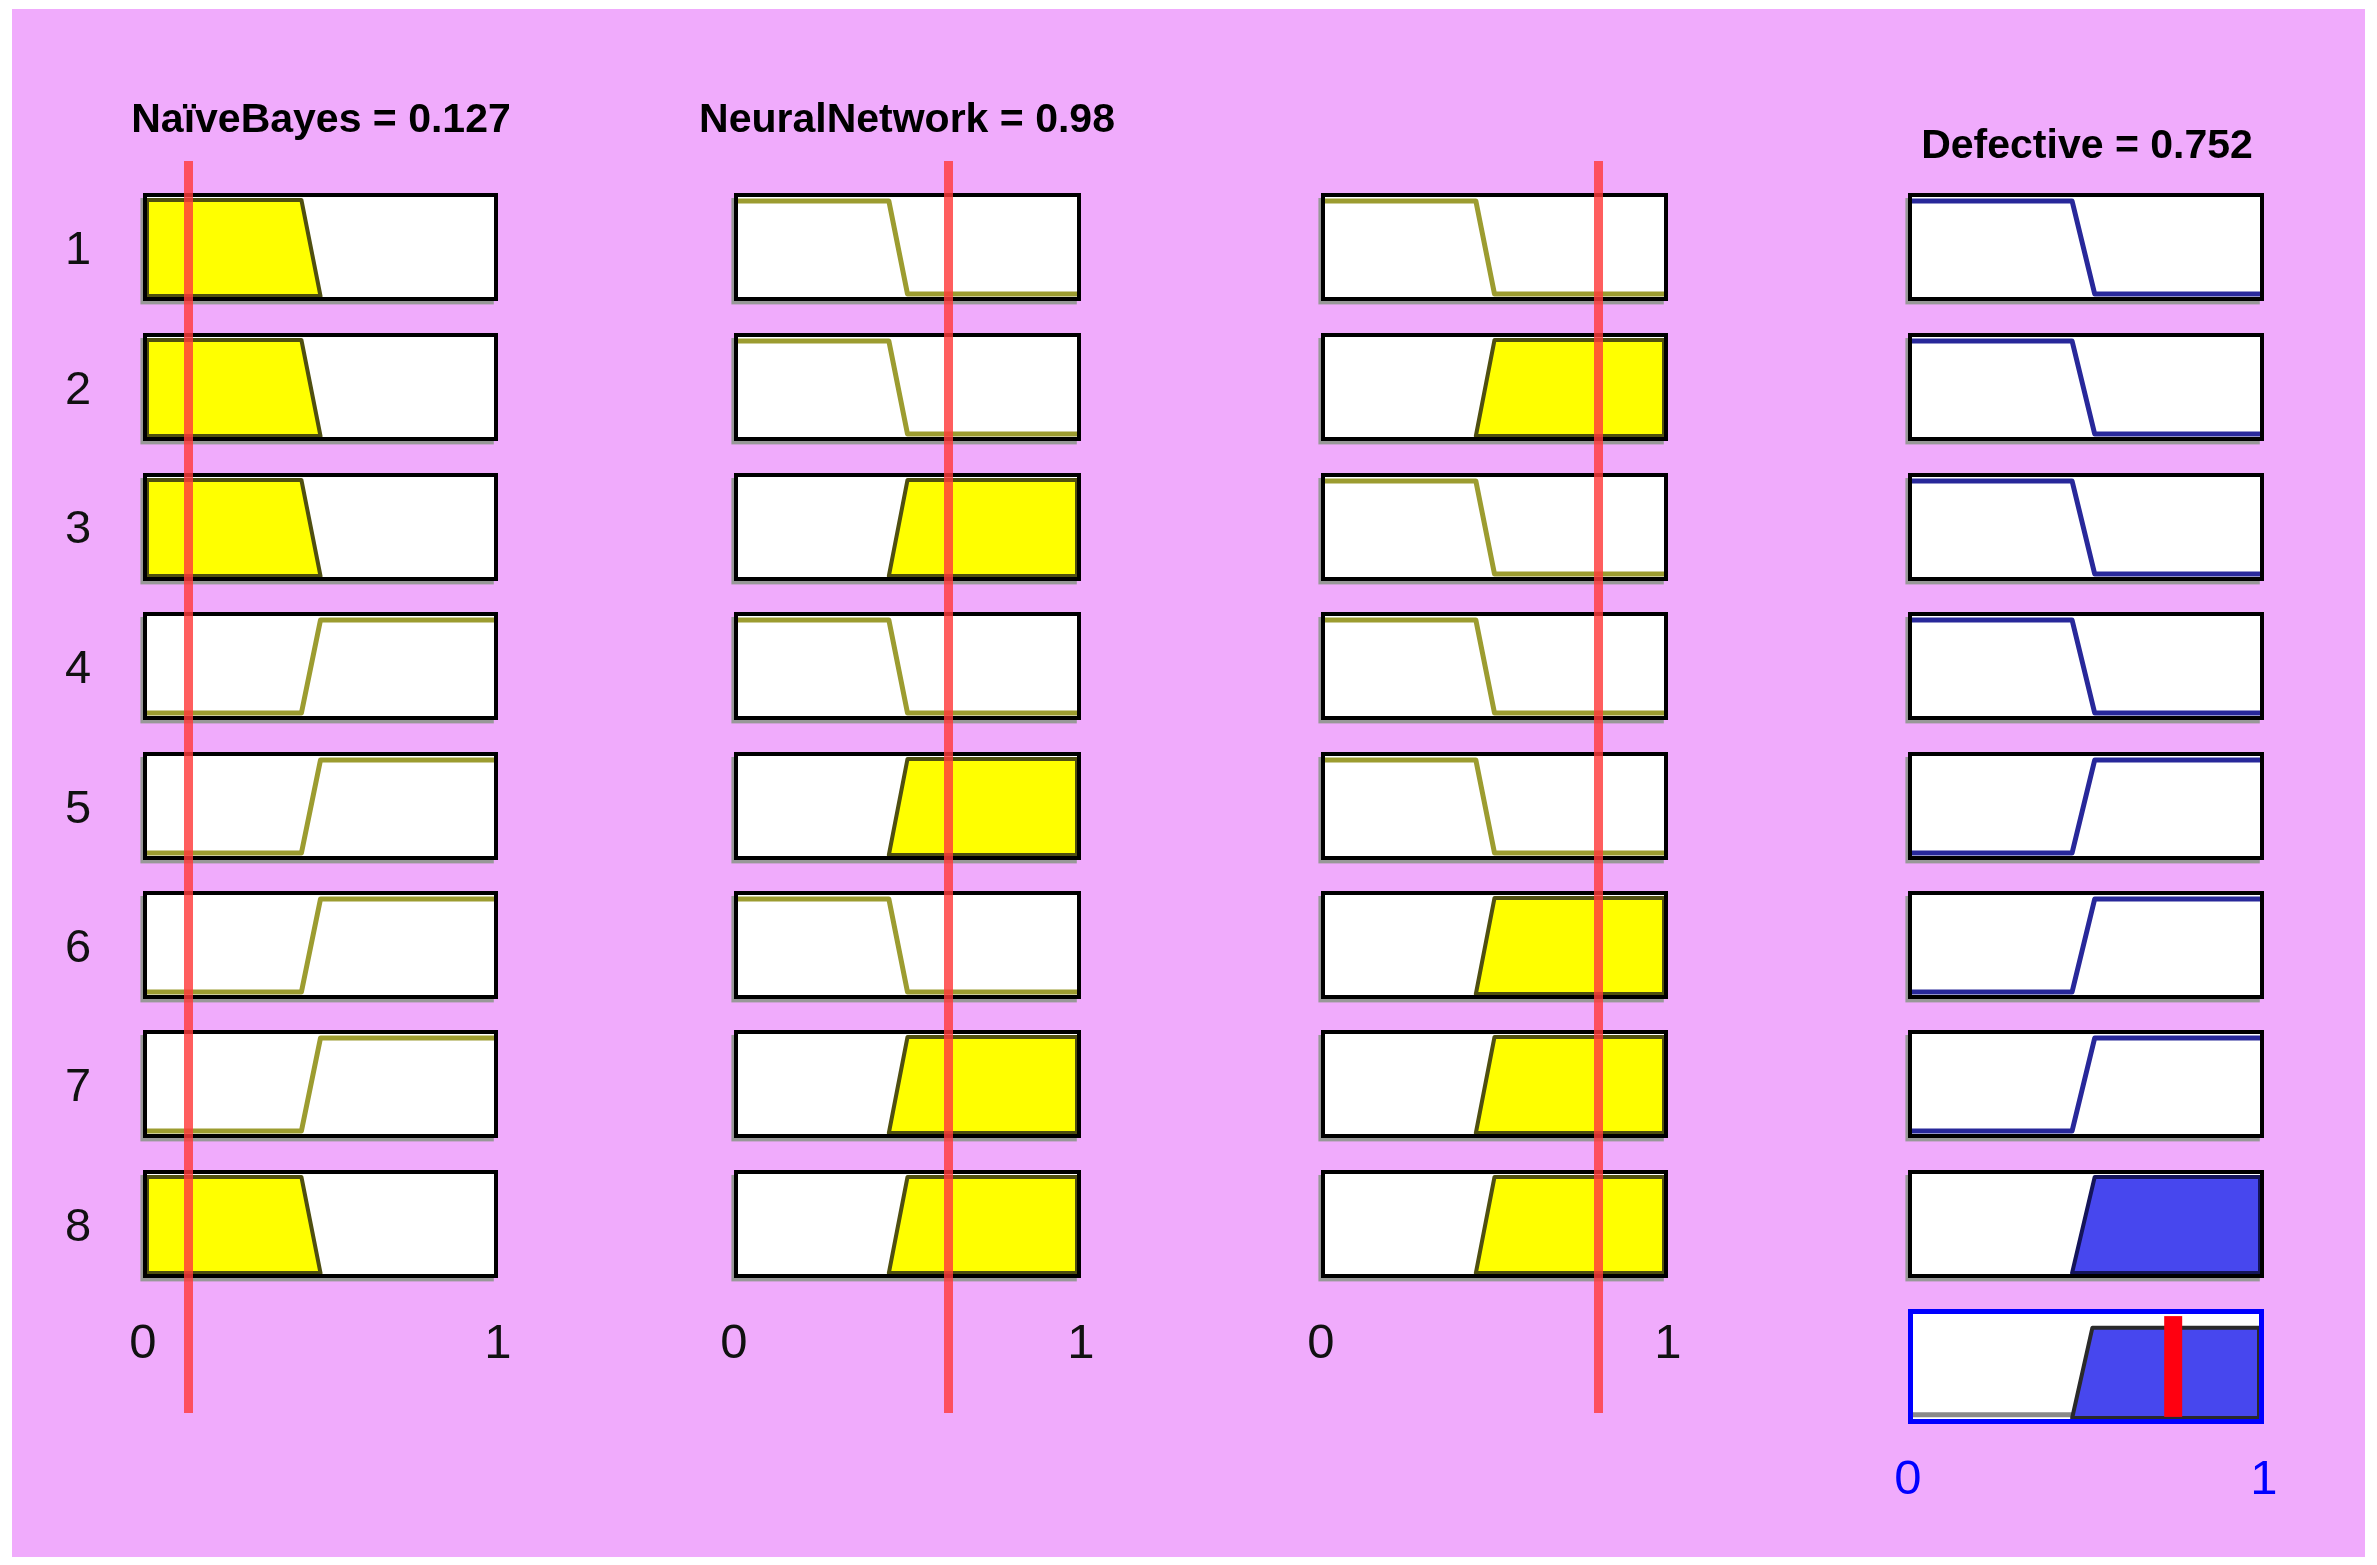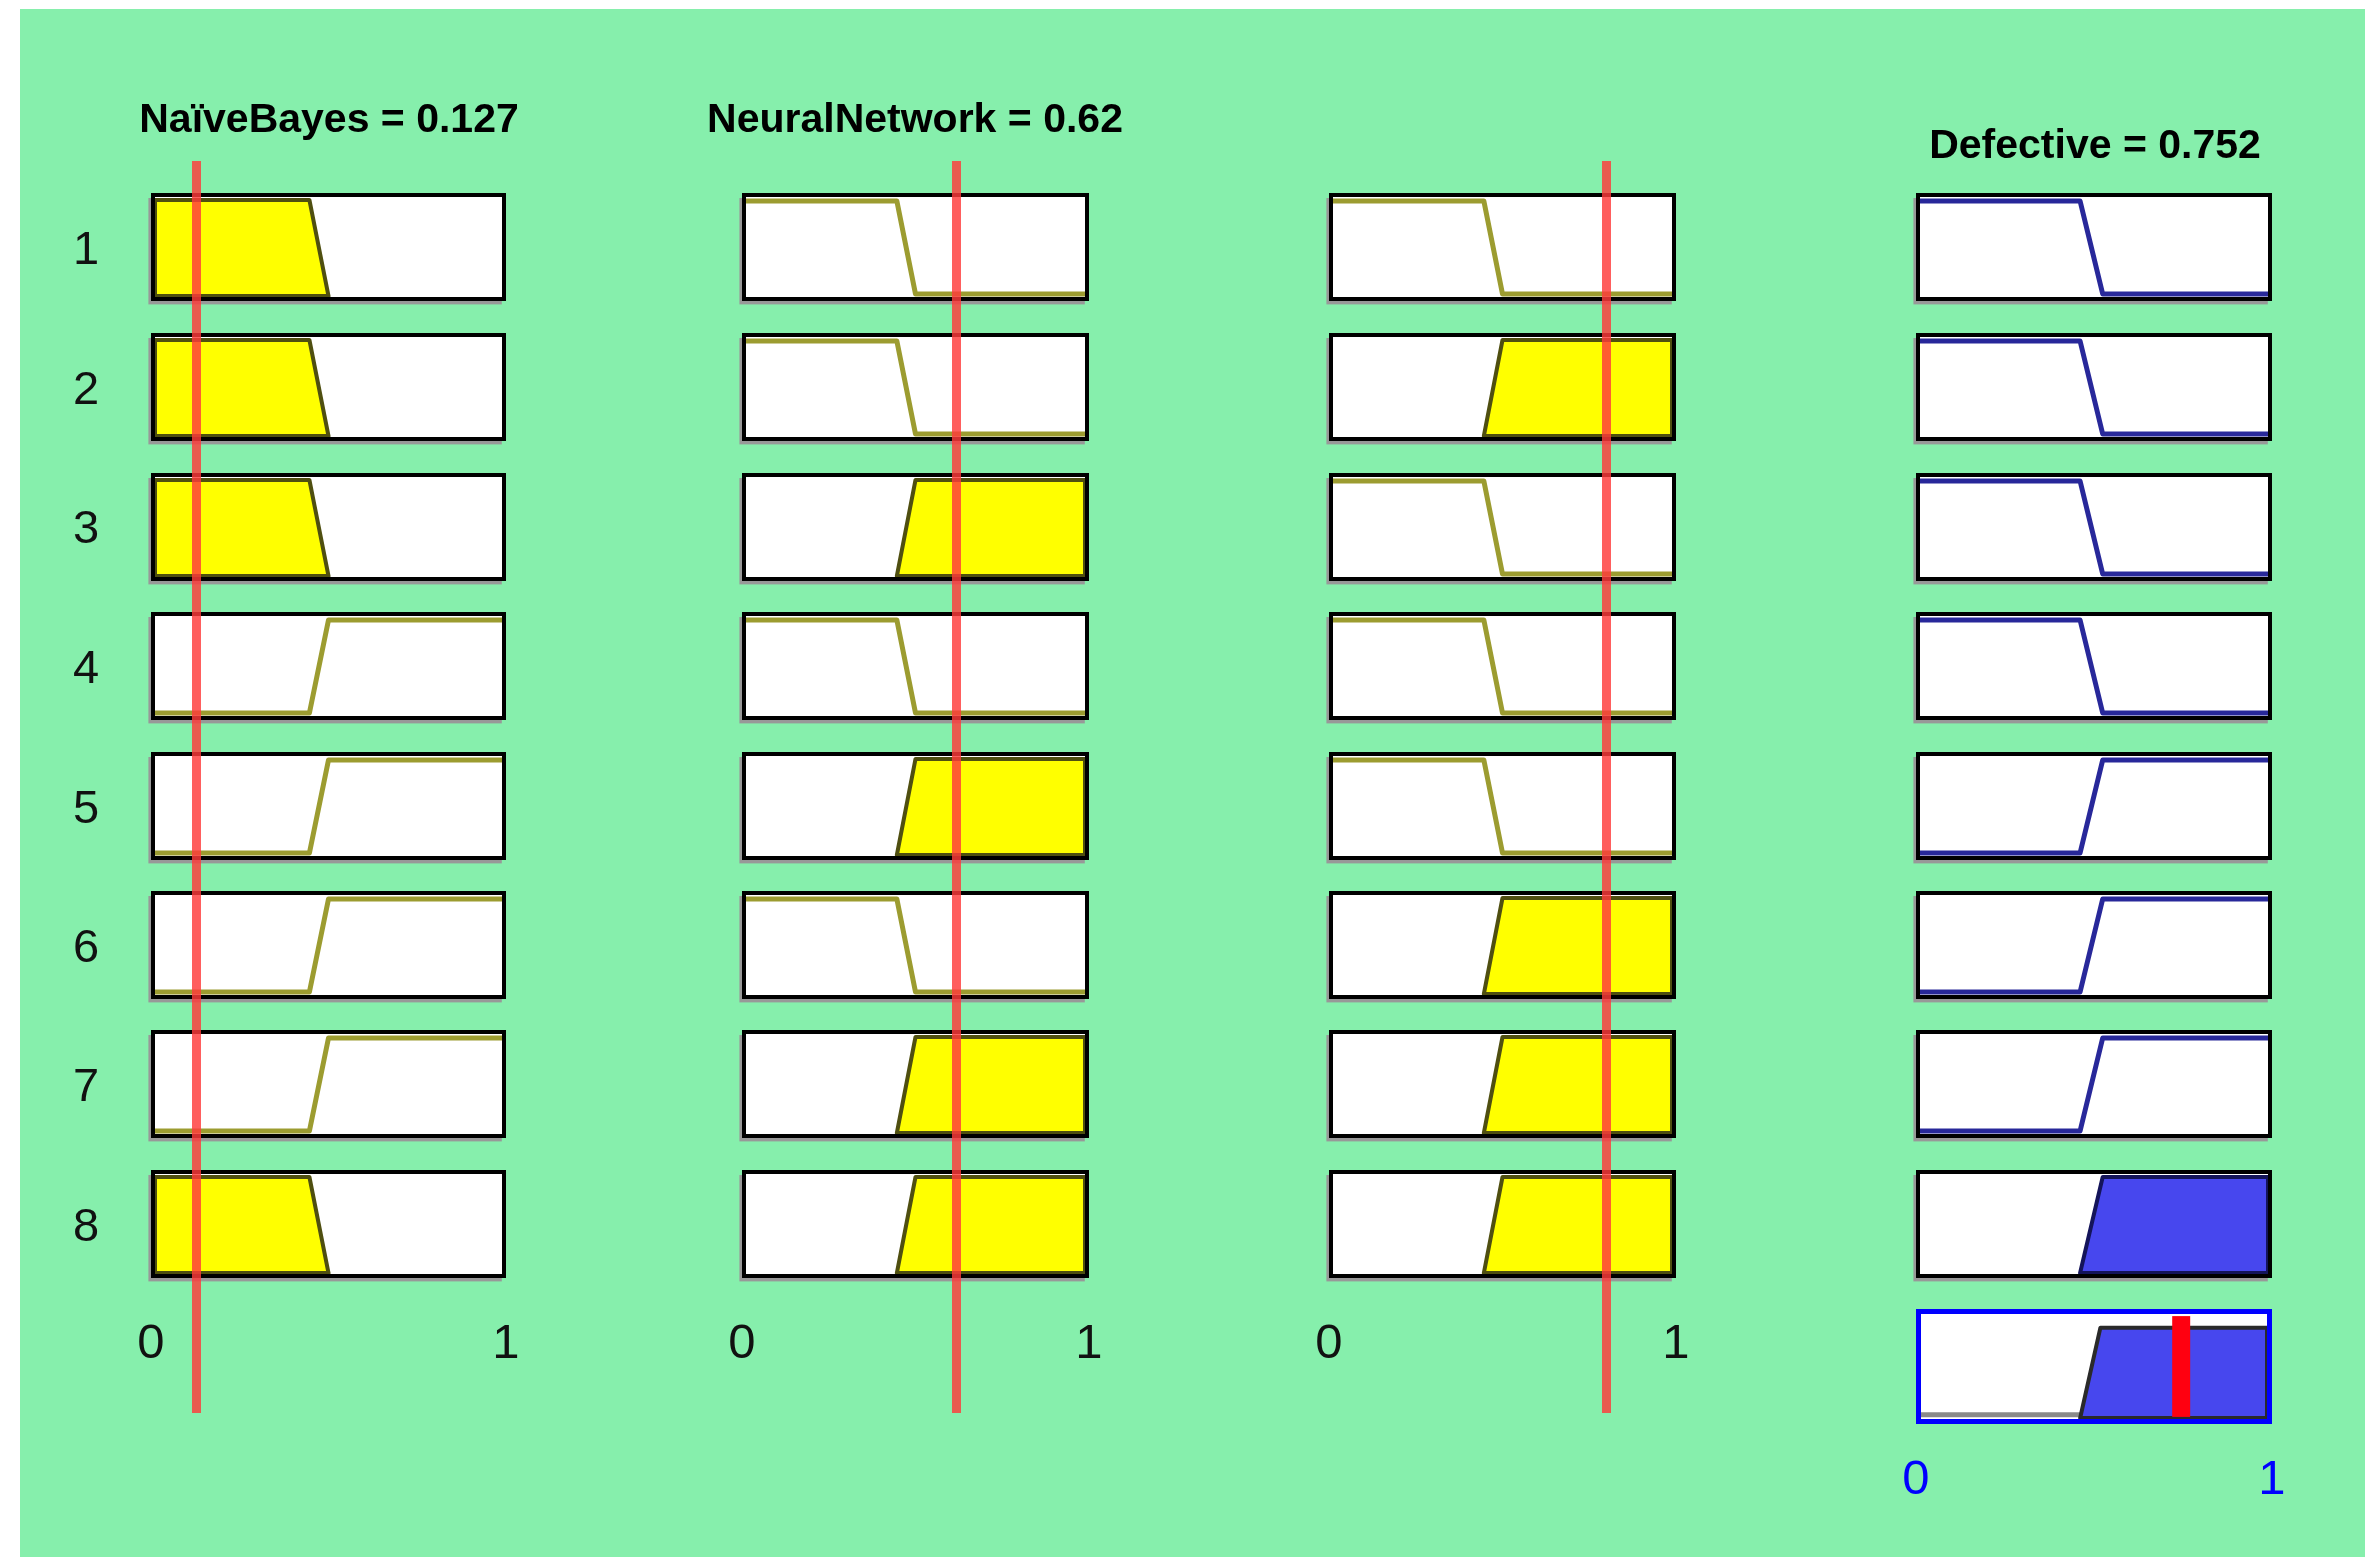--- a/index.html
+++ b/index.html
@@ -1,20 +1,20 @@
 <!DOCTYPE html>
 <html style="font-size:13.5px"><head>
 <meta charset="utf-8">
 <style>
   html,body { margin:0; padding:0; background:#ffffff; }
   #fig {
     position:relative; width:2377px; height:1565px; background:#ffffff;
     font-family:"Liberation Sans", sans-serif; overflow:hidden;
   }
-  #panel { position:absolute; left:12px; top:8.5px; right:12px; bottom:8.5px; background:#86efac;margin-left:8px; }
+  #panel { position:absolute; left:12px; top:8.5px; right:12px; bottom:8.5px; background:#f0abfc; }
   .col-title {
     position:absolute; transform:translateX(-50%);
     font-size:41px; font-weight:bold; color:#000; white-space:nowrap;
   }
   .row-num {
     position:absolute; width:68px; text-align:center;
     font-size:47px; color:#111; line-height:51px;
   }
   .mf-box {
     position:absolute; background:#ffffff; border:4.2px solid #000;
@@ -33,21 +33,21 @@
     position:absolute; background:#ffffff; border:5.1px solid #0000ff; box-sizing:border-box;
   }
   #agg-box svg { position:absolute; left:0; top:0; width:100%; height:100%; display:block; }
 </style>
 </head>
 <body>
 
 <div id="fig">
   <div id="panel">
     <div class="col-title" style="left:309px; top:86px;">NaïveBayes = 0.127</div>
-    <div class="col-title" style="left:895px; top:86px;">NeuralNetwork = 0.62</div>
+    <div class="col-title" style="left:895px; top:86px;">NeuralNetwork = 0.98</div>
     <div class="col-title" style="left:2075px; top:112px;">Defective = 0.752</div>
     <div id="built">
         <div class="mf-box" style="left: 131px; top: 184px; width: 355px; height: 108px;">
           <svg viewBox="0 0 100 100" preserveAspectRatio="none">
             <polygon points="0,3 44.5,3 50,99 0,99" fill="#ffff00" stroke="#4f4f10" stroke-width="4" vector-effect="non-scaling-stroke" stroke-linejoin="round"></polygon>
           </svg>
         </div>
         <div class="mf-box" style="left: 131px; top: 324px; width: 355px; height: 108px;">
           <svg viewBox="0 0 100 100" preserveAspectRatio="none">
             <polygon points="0,3 44.5,3 50,99 0,99" fill="#ffff00" stroke="#4f4f10" stroke-width="4" vector-effect="non-scaling-stroke" stroke-linejoin="round"></polygon>

